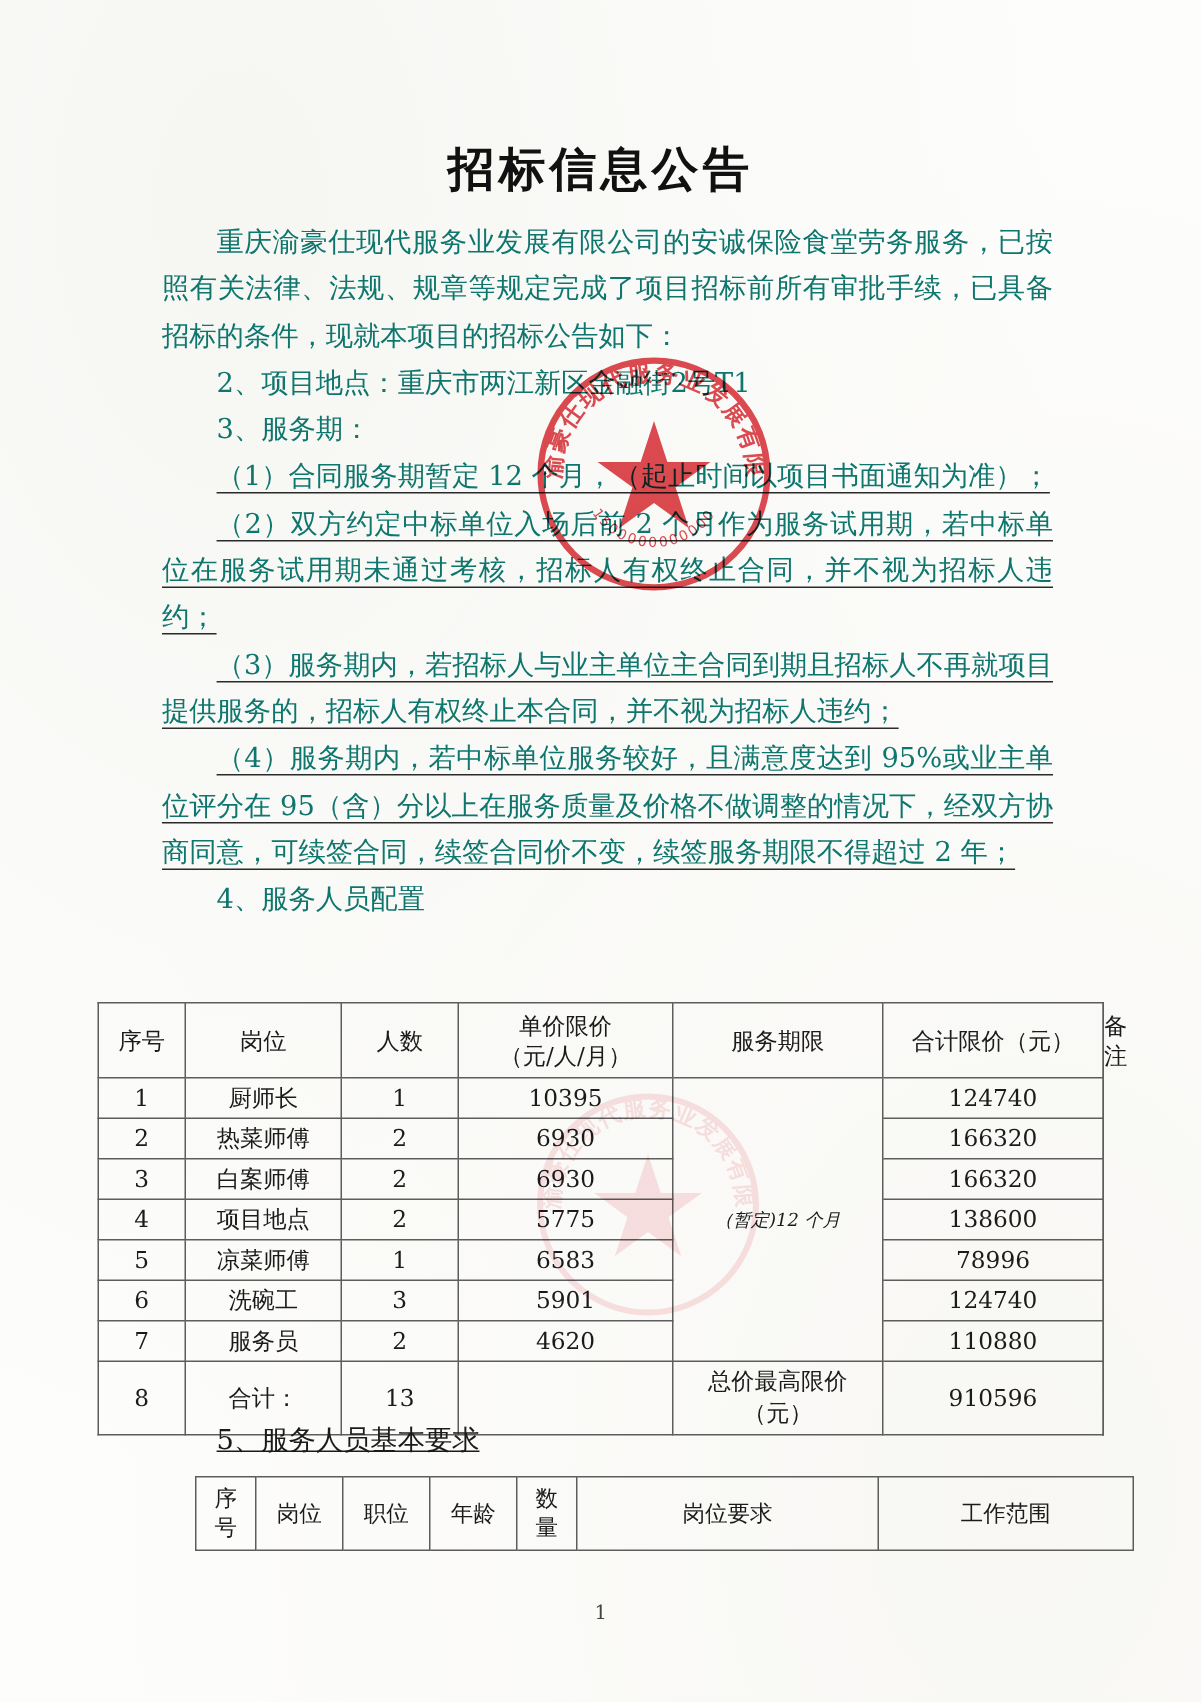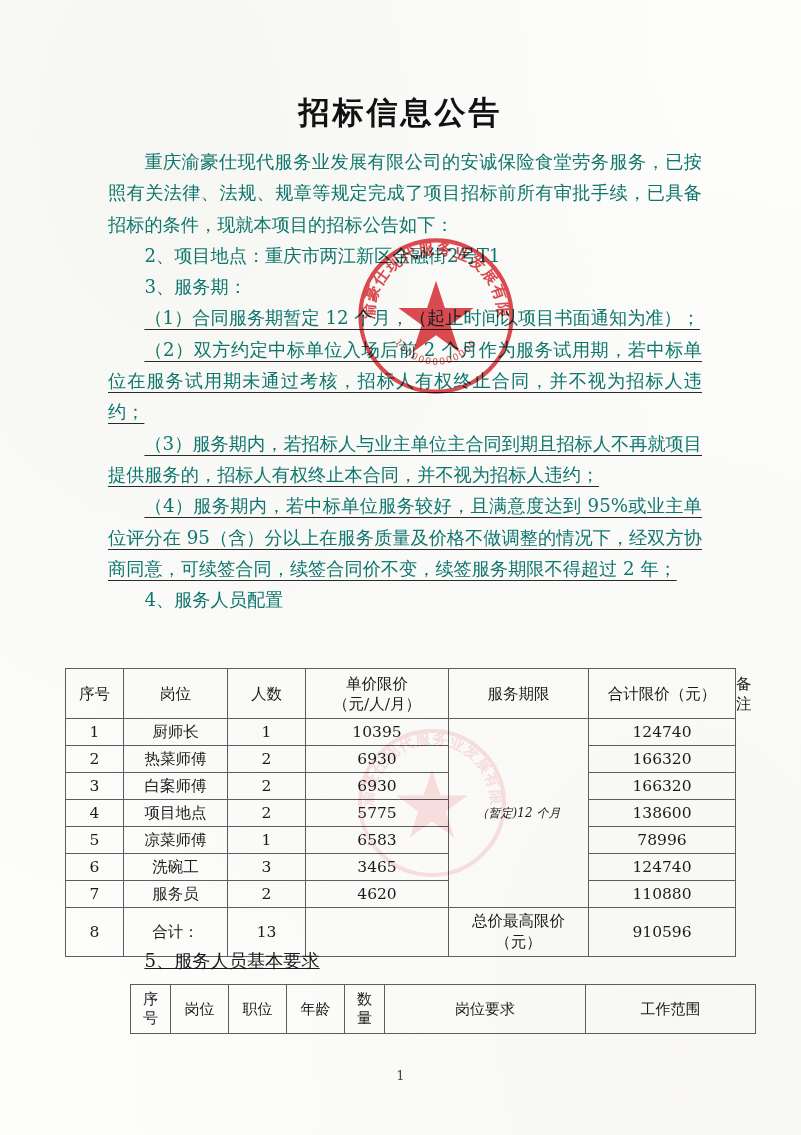--- a/index.html
+++ b/index.html
@@ -231,21 +231,21 @@
           <td>凉菜师傅</td>
           <td>1</td>
           <td>6583</td>
           <td>78996</td>
           <td></td>
         </tr>
         <tr>
           <td>6</td>
           <td>洗碗工</td>
           <td>3</td>
-          <td>3465</td>
+          <td>5901</td>
           <td>124740</td>
           <td></td>
         </tr>
         <tr>
           <td>7</td>
           <td>服务员</td>
           <td>2</td>
           <td>4620</td>
           <td>110880</td>
           <td></td>

